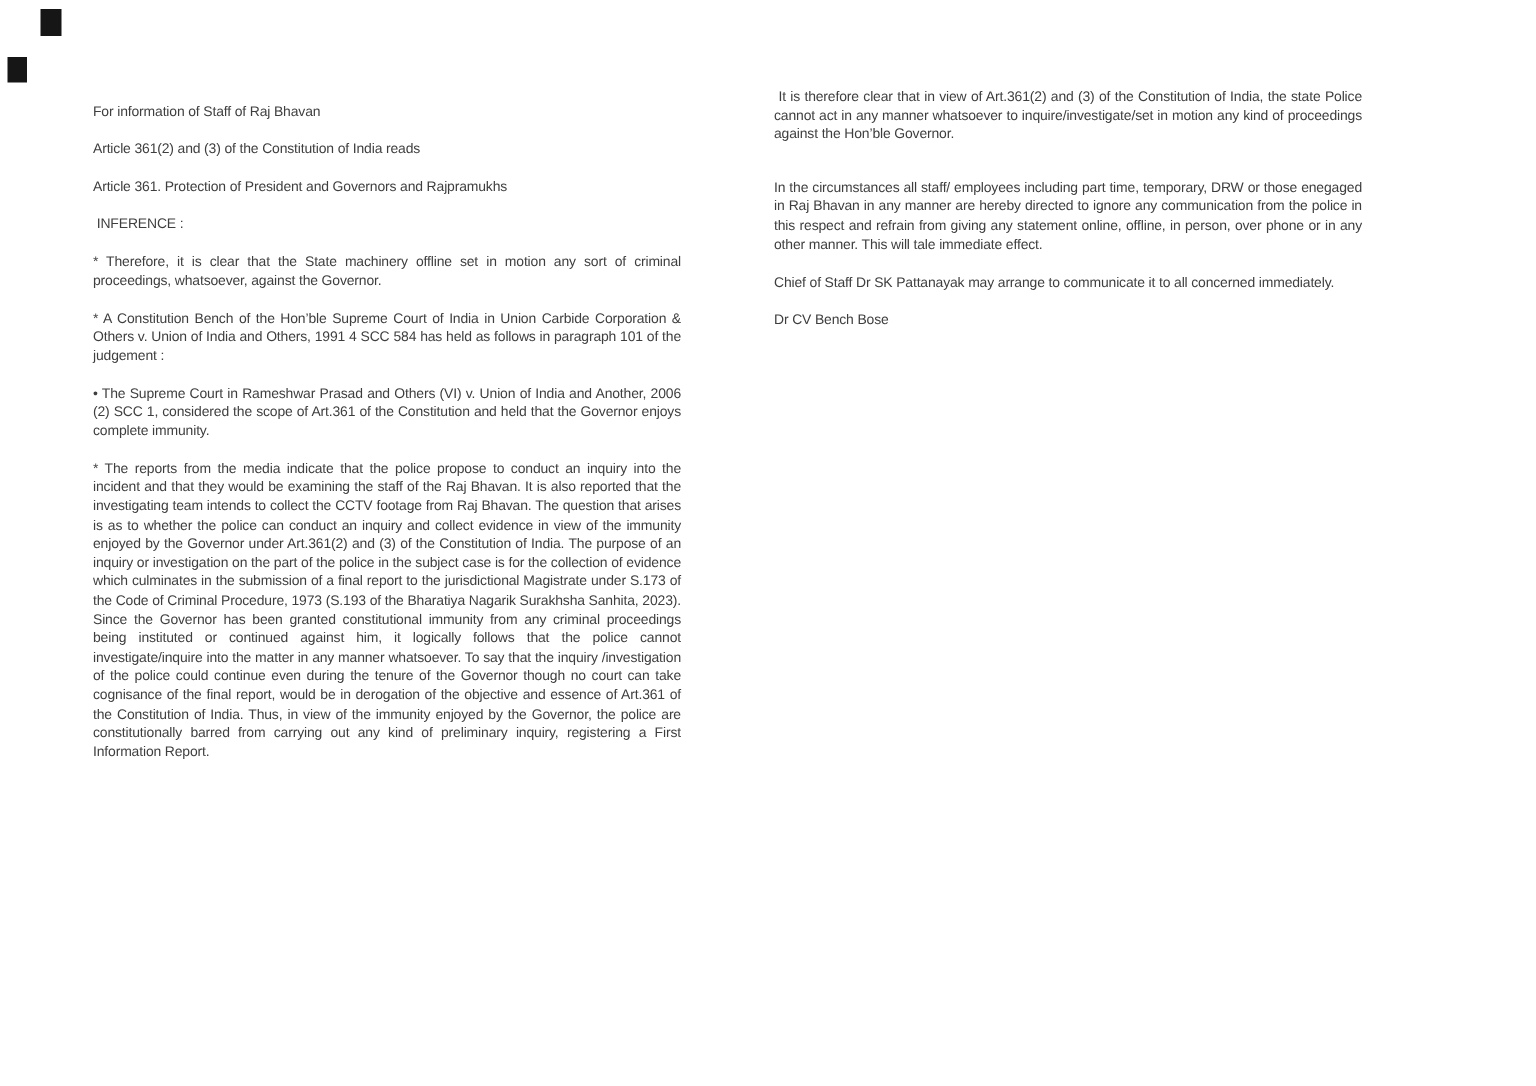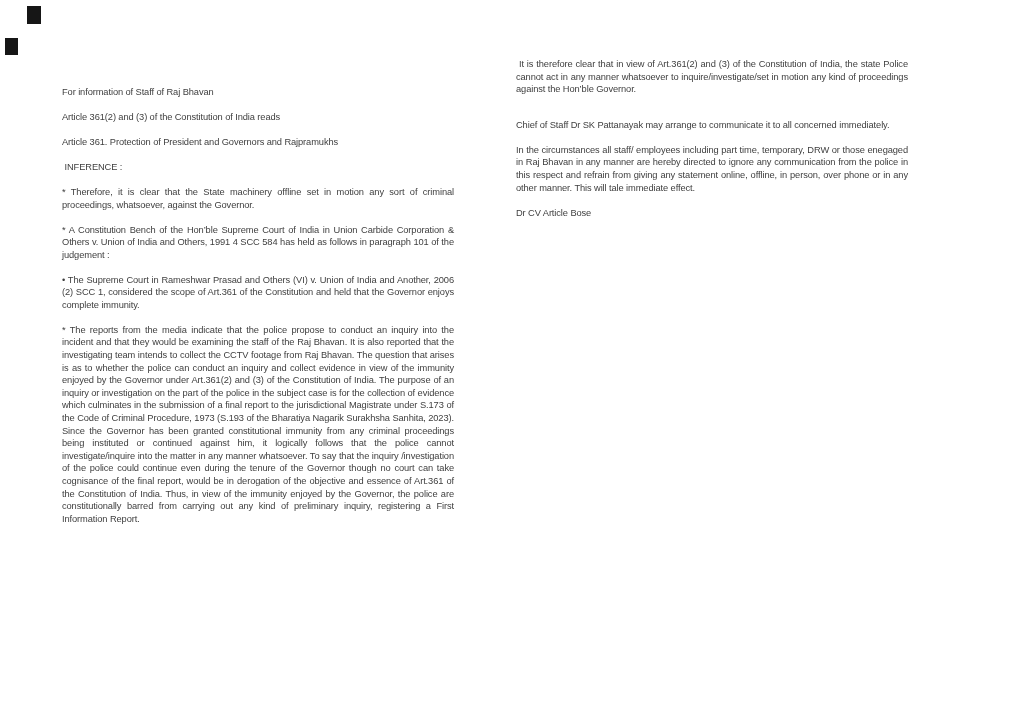--- a/index.html
+++ b/index.html
@@ -18,21 +18,21 @@
     font-family: "Liberation Sans", sans-serif;
     color: #3e3e3e;
   }
   .col {
     position: absolute;
     font-size: 9.3px;
     line-height: 12.6px;
     letter-spacing: -0.1px;
     color: #3e3e3e;
   }
-  .col-left  { left: 62px;  top: 86px; width: 392px; }
+  .col-left  { left: 62px;  top: 68px; width: 392px; }
   .col-right { left: 516px; top: 58px; width: 392px; }
   .col p {
     margin: 0 0 12.4px 0;
     text-align: justify;
   }
   .col p.single { text-align: left; }
   .col p.lead-space { white-space: pre-wrap; }
   .col-right p.gap-after { margin-bottom: 23px; }
   .scan-mark {
     position: absolute;
@@ -55,18 +55,18 @@
     <p class="single">Article 361. Protection of President and Governors and Rajpramukhs</p>
     <p class="single lead-space"> INFERENCE :</p>
     <p>* Therefore, it is clear that the State machinery offline set in motion any sort of criminal proceedings, whatsoever, against the Governor.</p>
     <p>* A Constitution Bench of the Hon’ble Supreme Court of India in Union Carbide Corporation &amp; Others v. Union of India and Others, 1991 4 SCC 584 has held as follows in paragraph 101 of the judgement :</p>
     <p>• The Supreme Court in Rameshwar Prasad and Others (VI) v. Union of India and Another, 2006 (2) SCC 1, considered the scope of Art.361 of the Constitution and held that the Governor enjoys complete immunity.</p>
     <p>* The reports from the media indicate that the police propose to conduct an inquiry into the incident and that they would be examining the staff of the Raj Bhavan. It is also reported that the investigating team intends to collect the CCTV footage from Raj Bhavan.  The question that arises is as to whether the police can conduct an inquiry and collect evidence in view of the immunity enjoyed by the Governor under Art.361(2) and (3) of the Constitution of India. The purpose of an inquiry or investigation on the part of the police in the subject case is for the collection of evidence which culminates in the submission of a final report to the jurisdictional Magistrate under S.173 of the Code of Criminal Procedure, 1973 (S.193 of the Bharatiya Nagarik Surakhsha Sanhita, 2023). Since the Governor has been granted constitutional immunity from any criminal proceedings being instituted or continued against him, it logically follows that the police cannot investigate/inquire into the matter in any manner whatsoever. To say that the inquiry /investigation of the police could continue even during the tenure of the Governor though no court can take cognisance of the final report, would be in derogation of the objective and essence of Art.361 of the Constitution of India. Thus, in view of the immunity enjoyed by the Governor, the police are constitutionally barred from carrying out any kind of preliminary inquiry, registering a First Information Report.</p>
   </div>
 
   <div class="col col-right">
     <p class="gap-after lead-space"> It is therefore clear that in view of Art.361(2) and (3) of the Constitution of India, the state Police cannot act in any manner whatsoever to inquire/investigate/set in motion any kind of proceedings against the Hon’ble Governor.</p>
+    <p>In the circumstances all staff/ employees including part time, temporary, DRW or those enegaged in Raj Bhavan in any manner are hereby directed to ignore any communication from the police in this respect and refrain from giving any statement online, offline, in person, over phone or in any other manner. This will tale immediate effect.</p>
     <p>Chief of Staff Dr SK Pattanayak may arrange to communicate it to all concerned immediately.</p>
-    <p>In the circumstances all staff/ employees including part time, temporary, DRW or those enegaged in Raj Bhavan in any manner are hereby directed to ignore any communication from the police in this respect and refrain from giving any statement online, offline, in person, over phone or in any other manner. This will tale immediate effect.</p>
-    <p class="single">Dr CV Article Bose</p>
+    <p class="single">Dr CV Bench Bose</p>
   </div>
 
 </div>
 
 </body></html>

